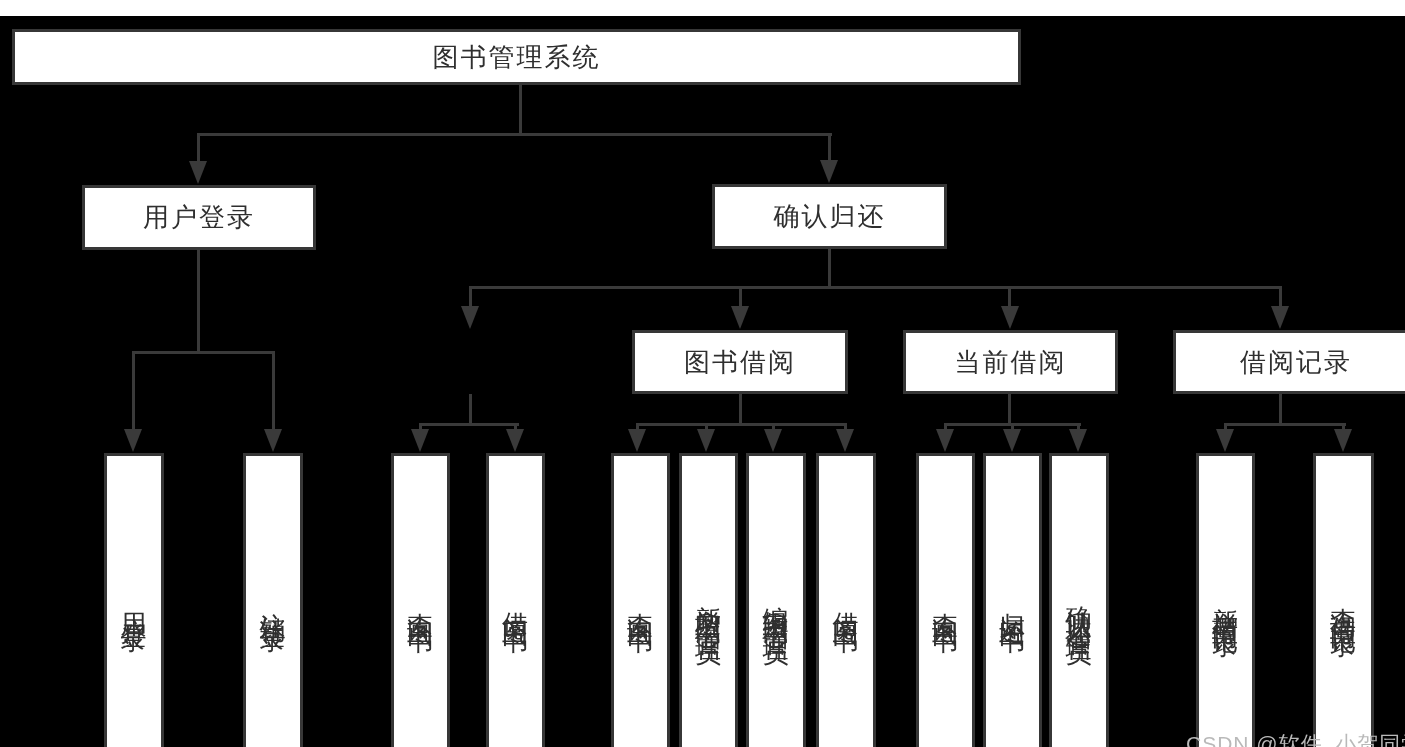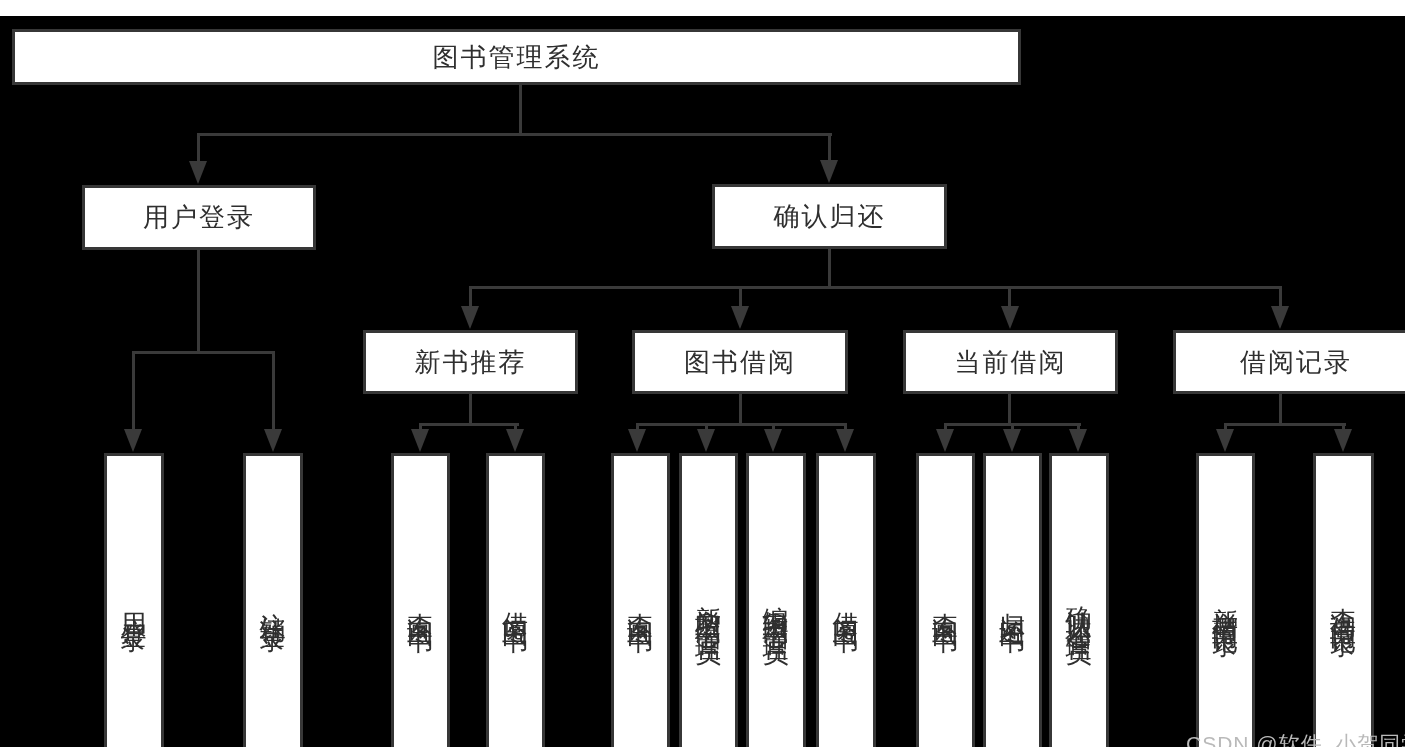--- a/index.html
+++ b/index.html
@@ -88,21 +88,20 @@
   <div class="hline" style="left:469px;top:270px;width:813px;"></div>
   <div class="vline" style="left:469px;top:270px;height:25px;"></div>
   <div class="arrowhead" style="left:461px;top:290px;"></div>
   <div class="vline" style="left:739px;top:270px;height:25px;"></div>
   <div class="arrowhead" style="left:731px;top:290px;"></div>
   <div class="vline" style="left:1008px;top:270px;height:25px;"></div>
   <div class="arrowhead" style="left:1001px;top:290px;"></div>
   <div class="vline" style="left:1279px;top:270px;height:25px;"></div>
   <div class="arrowhead" style="left:1271px;top:290px;"></div>
 
-  <div class="box" style="left:363px;top:314px;width:215px;height:64px;">新书推荐</div>
   <div class="box" style="left:903px;top:314px;width:215px;height:64px;">当前借阅</div>
   <div class="box" style="left:632px;top:314px;width:216px;height:64px;">图书借阅</div>
   <div class="box" style="left:1173px;top:314px;width:246px;height:64px;">借阅记录</div>
 
   <div class="vline" style="left:469px;top:378px;height:32px;"></div>
   <div class="hline" style="left:419px;top:407px;width:100px;"></div>
   <div class="vline" style="left:419px;top:407px;height:10px;"></div>
   <div class="arrowhead" style="left:411px;top:413px;"></div>
   <div class="vline" style="left:514px;top:407px;height:10px;"></div>
   <div class="arrowhead" style="left:506px;top:413px;"></div>

